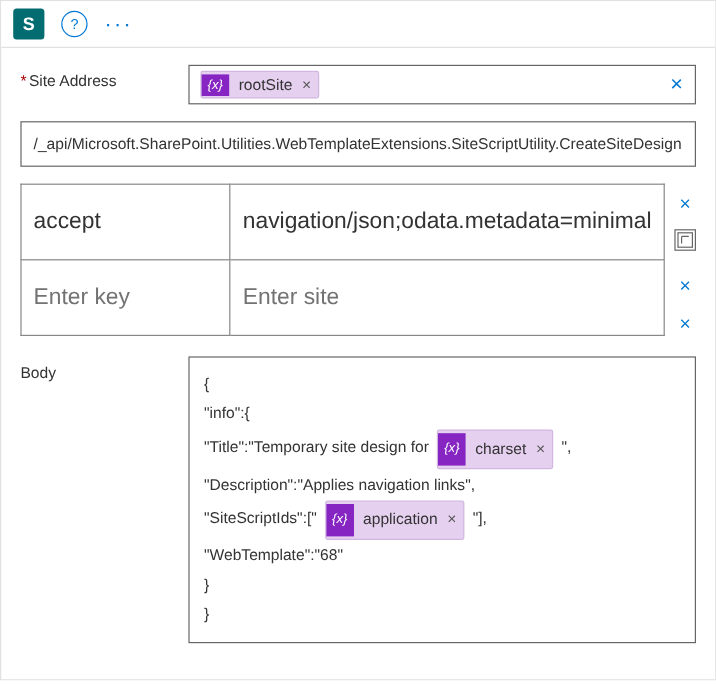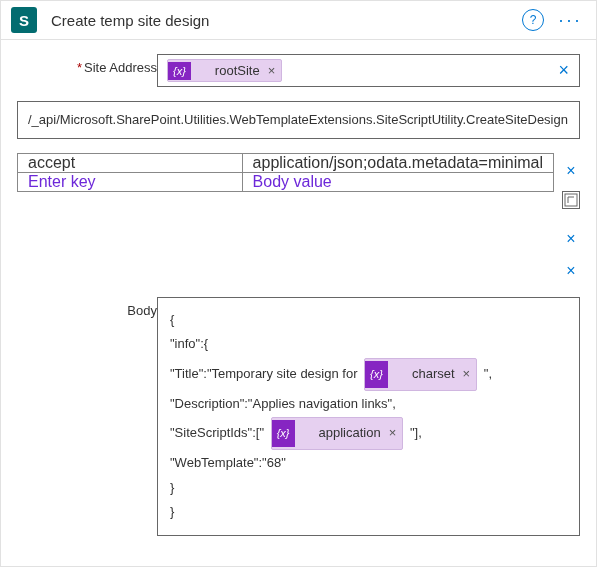--- a/index.html
+++ b/index.html
@@ -9,59 +9,58 @@
   .sp-logo {
     width: 26px; height: 26px; background: #036c70; color: #fff; border-radius: 3px;
     display: flex; align-items: center; justify-content: center; font-weight: 600; font-size: 15px;
     margin-right: 14px;
   }
   .header .title { flex: 1; font-size: 15px; color: #333; }
   .help-icon { width: 22px; height: 22px; border: 1px solid #0078d4; border-radius: 50%; color: #0078d4; display:flex; align-items:center; justify-content:center; font-size:12px; margin-right:10px; }
   .more-icon { color:#0078d4; font-size:18px; letter-spacing:2px; padding:0 4px; }
   .form { padding: 14px 16px 16px 16px; }
   .row { display: flex; margin-bottom: 14px; }
-  .lbl { width: 140px; font-size: 13px; color: #333; padding-top: 6px; text-align: right; }
+  .lbl { width: 140px; font-size: 13px; color: #333; padding-top: 6px; }
   .req::before { content: "*"; color: #a80000; margin-right: 2px; }
   .field { flex: 1; }
   .ctrl {
     width: 100%; border: 1px solid #666; min-height: 32px; display:flex; align-items:center;
     padding: 3px 6px; font-size: 13px; color: #333; background:#fff;
   }
   .token {
     display: inline-flex; align-items: center; background: #e6d0f0; border: 1px solid #d0b6e0;
     border-radius: 2px; font-size: 13px; color: #333; margin: 1px 3px;
   }
   .token .fx {
     background: #8625c2; color: #fff; font-size: 11px; padding: 3px 5px; font-style: italic;
   }
-  .token .tname { padding: 3px 6px 3px 24px; }
+  .token .tname { padding: 3px 6px 3px 8px; }
   .token .tx { padding: 0 6px 0 2px; color: #555; cursor: pointer; }
   .clear-x { margin-left: auto; color: #0078d4; font-size: 18px; padding: 0 4px; cursor:pointer; }
   .chev { margin-left:auto; }
   .chev svg { display:block; }
   .select { padding: 5px 10px; }
   .textish { padding: 8px 10px; line-height: 1.5; word-break: break-all; display:block; min-height:auto; }
   .headers-wrap { flex:1; display:flex; align-items:flex-start; gap:8px; }
   table.hdr { border-collapse: collapse; width: 100%; flex:1; }
-  table.hdr td { border: 1px solid #888; font-size: 16px; padding: 0 10px; color:#333; vertical-align: top; }
-  table.hdr td.ph { color: #6d28d9; }
+  table.hdr td { border: 1px solid #888; font-size: 19px; padding: 20px 10px; color:#333; vertical-align: top; }
+  table.hdr td.ph { color: #737373; }
   .side-icons { display:flex; flex-direction:column; gap:8px; color:#0078d4; align-items:center; padding-top:6px; }
   .side-icons .row-remove { font-size: 16px; cursor:pointer; height:24px; display:flex; align-items:center; }
   .side-icons .json-toggle { width:18px; height:18px; border:1px solid #666; display:flex; align-items:center; justify-content:center; font-size:11px; color:#333; cursor:pointer; }
   .body-box { border:1px solid #666; padding: 10px 12px; font-size: 13px; color:#333; line-height:1.9; }
   .body-box .line { display:block; }
 </style>
 </head>
 <body>
 
 <div class="card">
 
   <div class="header">
     <div class="sp-logo">S</div>
-    <div class="title">Create temp site design</div>
     <div class="help-icon">?</div>
     <div class="more-icon">···</div>
   </div>
 
   <div class="form">
 
     <div class="row">
       <div class="lbl req">Site Address</div>
       <div class="field">
         <div class="ctrl">
@@ -81,25 +80,25 @@
         <div class="ctrl textish">/_api/Microsoft.SharePoint.Utilities.WebTemplateExtensions.SiteScriptUtility.CreateSiteDesign</div>
       </div>
     </div>
 
     <div class="row">
       <div class="headers-wrap">
         <table class="hdr">
           <tbody>
               <tr>
             <td style="width:42%">accept</td>
-            <td>application/json;odata.metadata=minimal</td>
+            <td>navigation/json;odata.metadata=minimal</td>
           </tr>
           <tr>
             <td class="ph">Enter key</td>
-            <td class="ph">Body value</td>
+            <td class="ph">Enter site</td>
           </tr>
         </tbody>
           </table>
         <div class="side-icons">
           <span class="row-remove">×</span>
           <span class="json-toggle">
             <svg width="14" height="14" viewBox="0 0 14 14">
                 <rect x="1" y="1" width="12" height="12" fill="none" stroke="#666"></rect>
                 <path d="M4 4h6M4 4v6" stroke="#666" fill="none"></path>
               </svg>

